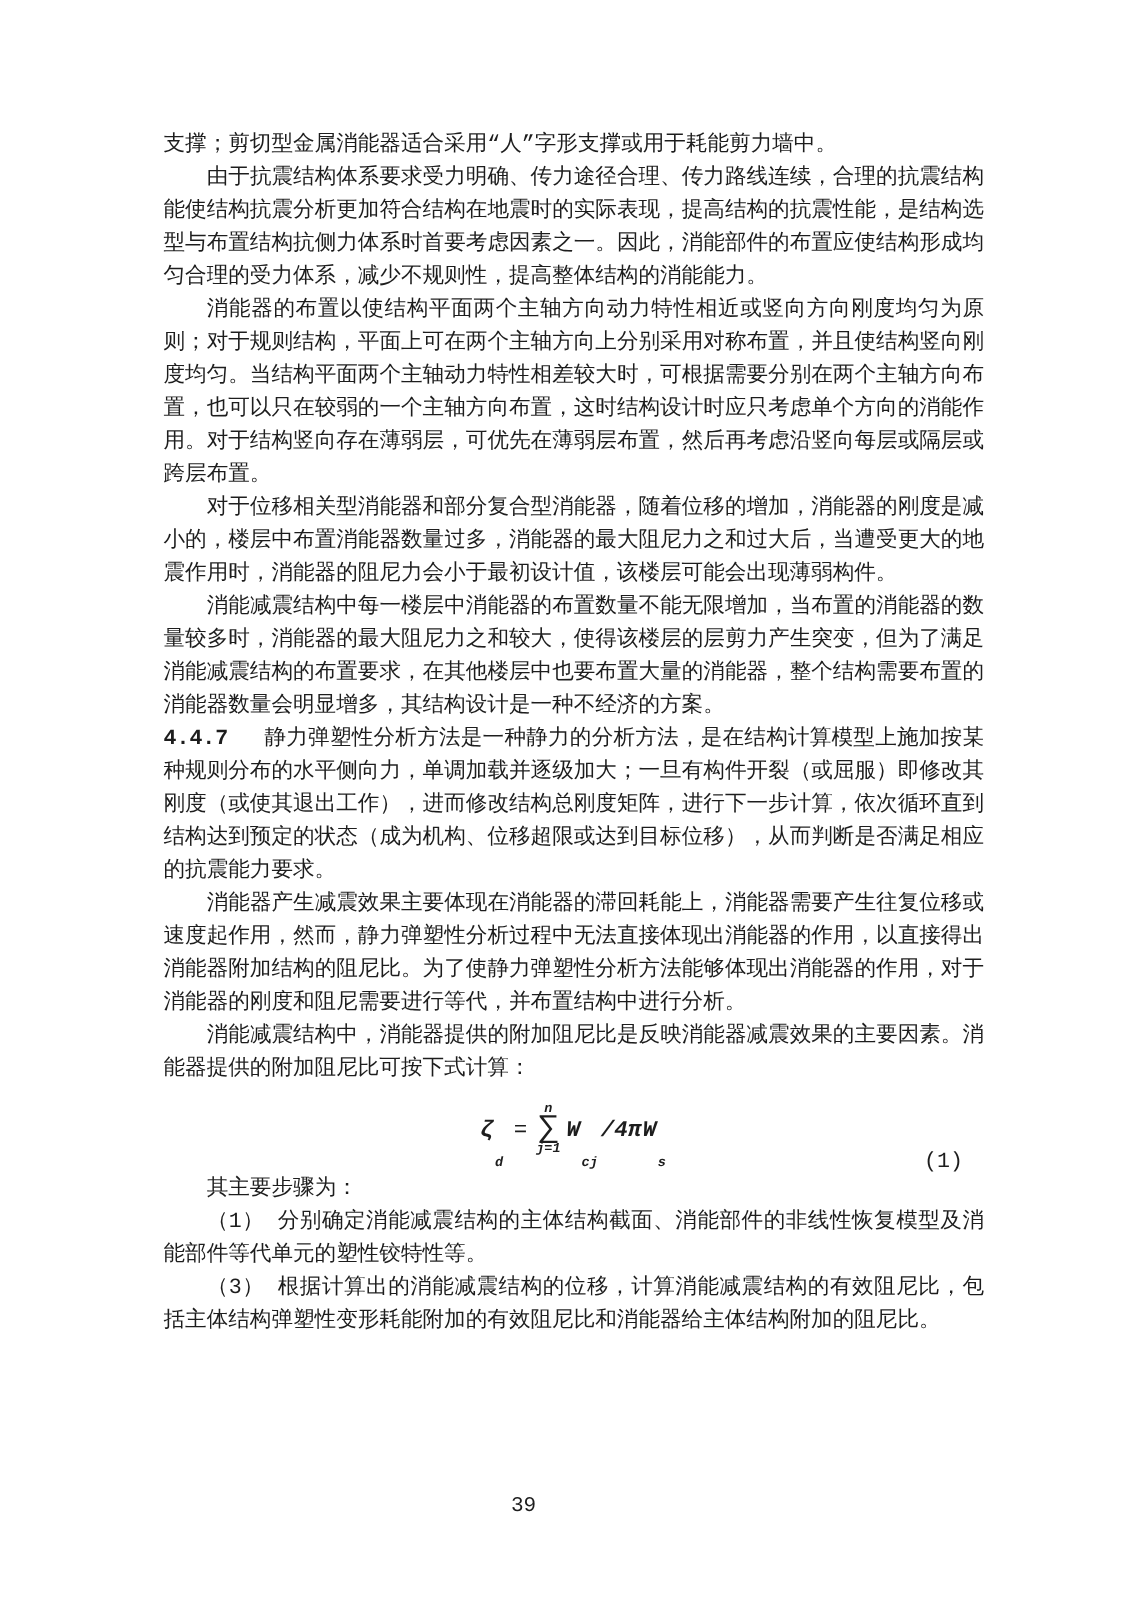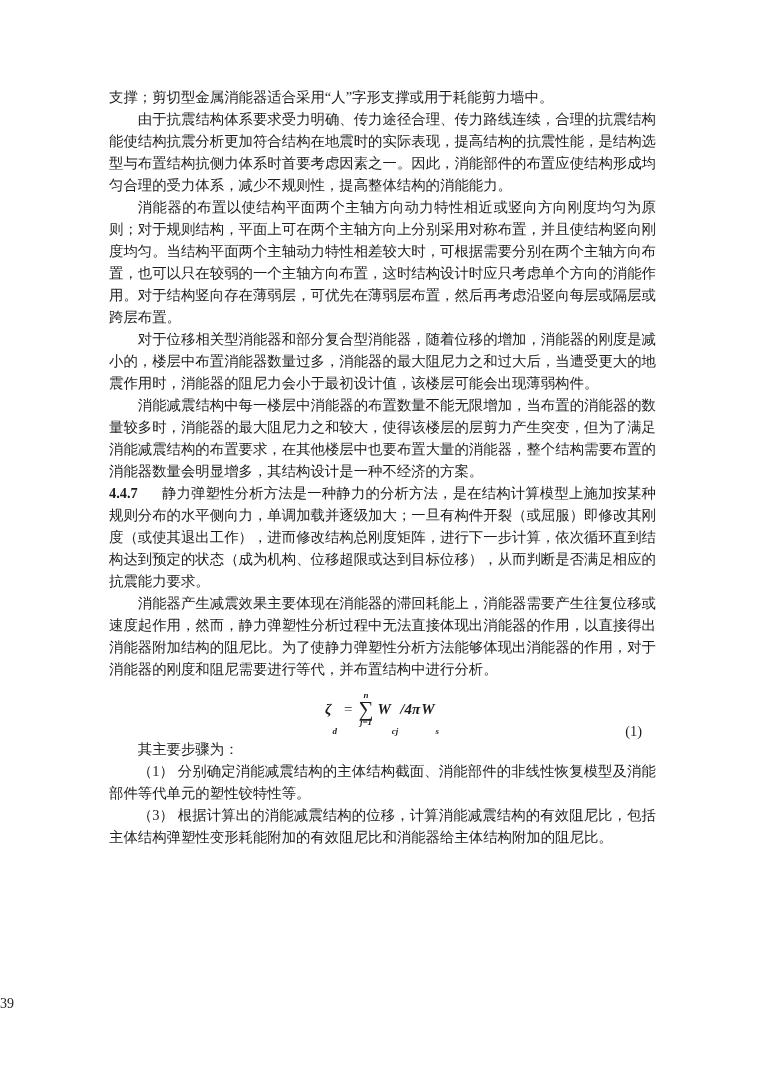--- a/index.html
+++ b/index.html
@@ -5,21 +5,21 @@
   html, body {
     margin: 0;
     padding: 0;
     background: #ffffff;
   }
   .page {
     position: relative;
     width: 698px;
     height: 1080px;
     background: #ffffff;
-    font-family: Liberation Serif, serif;
+    font-family: Liberation Mono, monospace;
     color: #1d1d1d;
     overflow: hidden;
   }
   .content {
     position: absolute;
     left: 109px;
     top: 86px;
     width: 547px;
     font-size: 14.4px;
     line-height: 22px;
@@ -101,20 +101,21 @@
     font-size: 14.4px;
     font-style: normal;
     font-weight: normal;
     line-height: 1;
   }
   .page-number {
     position: absolute;
     top: 996px;
     left: 0;
     width: 100%;
+    text-align: center;
     font-size: 14px;
     color: #1d1d1d;
   }
 </style>
 </head>
 <body>
 
 <div class="page">
   <div class="content">
 
@@ -125,20 +126,21 @@
     <p class="indent">消能器的布置以使结构平面两个主轴方向动力特性相近或竖向方向刚度均匀为原则；对于规则结构，平面上可在两个主轴方向上分别采用对称布置，并且使结构竖向刚度均匀。当结构平面两个主轴动力特性相差较大时，可根据需要分别在两个主轴方向布置，也可以只在较弱的一个主轴方向布置，这时结构设计时应只考虑单个方向的消能作用。对于结构竖向存在薄弱层，可优先在薄弱层布置，然后再考虑沿竖向每层或隔层或跨层布置。</p>
 
     <p class="indent">对于位移相关型消能器和部分复合型消能器，随着位移的增加，消能器的刚度是减小的，楼层中布置消能器数量过多，消能器的最大阻尼力之和过大后，当遭受更大的地震作用时，消能器的阻尼力会小于最初设计值，该楼层可能会出现薄弱构件。</p>
 
     <p class="indent">消能减震结构中每一楼层中消能器的布置数量不能无限增加，当布置的消能器的数量较多时，消能器的最大阻尼力之和较大，使得该楼层的层剪力产生突变，但为了满足消能减震结构的布置要求，在其他楼层中也要布置大量的消能器，整个结构需要布置的消能器数量会明显增多，其结构设计是一种不经济的方案。</p>
 
     <p><b class="clause-num">4.4.7</b><span>静力弹塑性分析方法是一种静力的分析方法，是在结构计算模型上施加按某种规则分布的水平侧向力，单调加载并逐级加大；一旦有构件开裂（或屈服）即修改其刚度（或使其退出工作），进而修改结构总刚度矩阵，进行下一步计算，依次循环直到结构达到预定的状态（成为机构、位移超限或达到目标位移），从而判断是否满足相应的抗震能力要求。</span></p>
 
     <p class="indent">消能器产生减震效果主要体现在消能器的滞回耗能上，消能器需要产生往复位移或速度起作用，然而，静力弹塑性分析过程中无法直接体现出消能器的作用，以直接得出消能器附加结构的阻尼比。为了使静力弹塑性分析方法能够体现出消能器的作用，对于消能器的刚度和阻尼需要进行等代，并布置结构中进行分析。</p>
 
+    <p class="indent">消能减震结构中，消能器提供的附加阻尼比是反映消能器减震效果的主要因素。消能器提供的附加阻尼比可按下式计算：</p>
 
     <div class="formula-block">
       <span class="formula">
         <span>ζ</span>
           <span class="zeta-sub">d</span>
         <span class="op-eq">=</span>
         <span class="sigma-stack">
           <span class="sigma-top">n</span>
           <span class="sigma-glyph">∑</span>
           <span class="sigma-bottom">j=1</span>

